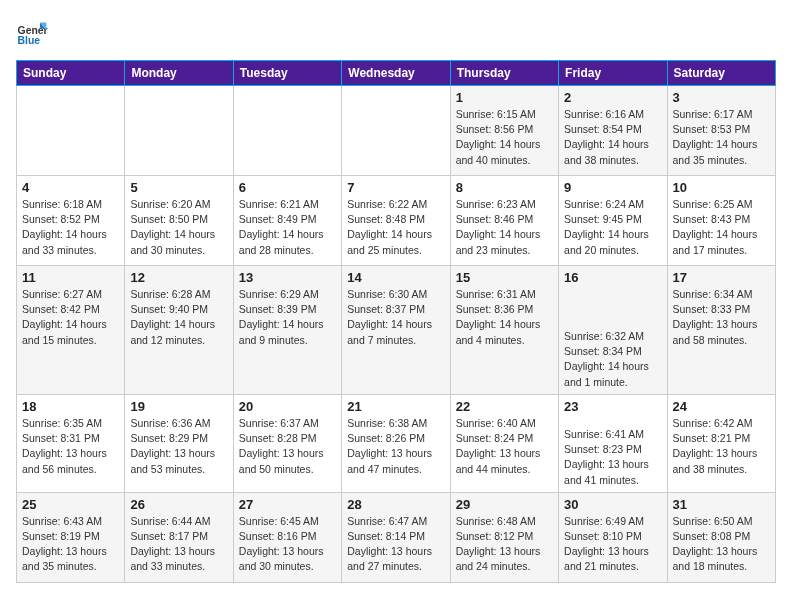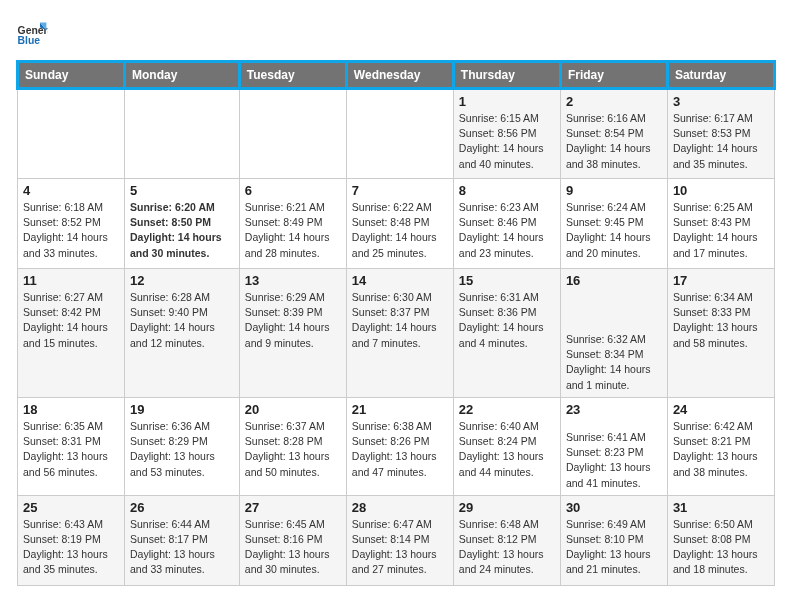--- a/index.html
+++ b/index.html
@@ -37,27 +37,27 @@
     .subtitle {
       font-size: 16px;
       color: #555;
     }
     table {
       width: 100%;
       border-collapse: collapse;
       font-size: 11px;
     }
     thead tr th {
-      background: #737373;
+      background: #4c1d95;
       color: #fff;
       text-align: left;
       padding: 5px 6px;
       font-size: 12px;
       font-weight: bold;
-      border: 3px solid #0ea5e9;
+      border: 1px solid #0ea5e9;
     }
     tbody tr td {
       border: 1px solid #ccc;
       vertical-align: top;
       padding: 4px 5px;
       height: 90px;
       background: #fff;
     }
     tbody tr:nth-child(odd) td {
       background: #f5f5f5;
@@ -142,21 +142,21 @@
       <tr>
         <td>
           <div class="day-num">4</div>
           <div class="day-info" style="white-space: pre-line;">Sunrise: 6:18 AM
 Sunset: 8:52 PM
 Daylight: 14 hours
 and 33 minutes.</div>
         </td>
         <td>
           <div class="day-num">5</div>
-          <div class="day-info" style="white-space: pre-line; font-weight: bold;">Sunrise: 6:20 AM
+          <div class="day-info" style="white-space: pre-line;">Sunrise: 6:20 AM
 Sunset: 8:50 PM
 Daylight: 14 hours
 and 30 minutes.</div>
         </td>
         <td>
           <div class="day-num">6</div>
           <div class="day-info" style="white-space: pre-line;">Sunrise: 6:21 AM
 Sunset: 8:49 PM
 Daylight: 14 hours
 and 28 minutes.</div>

